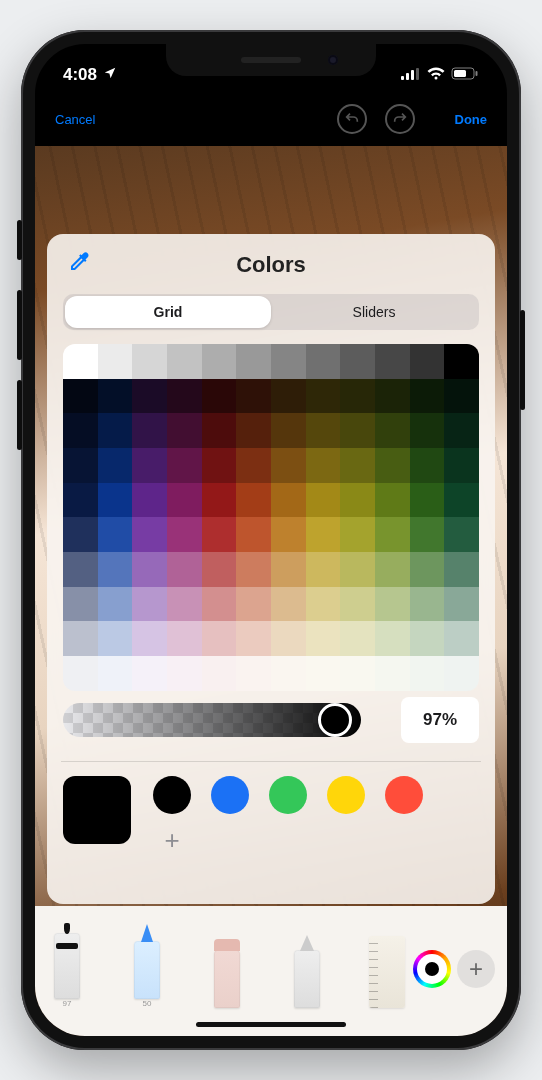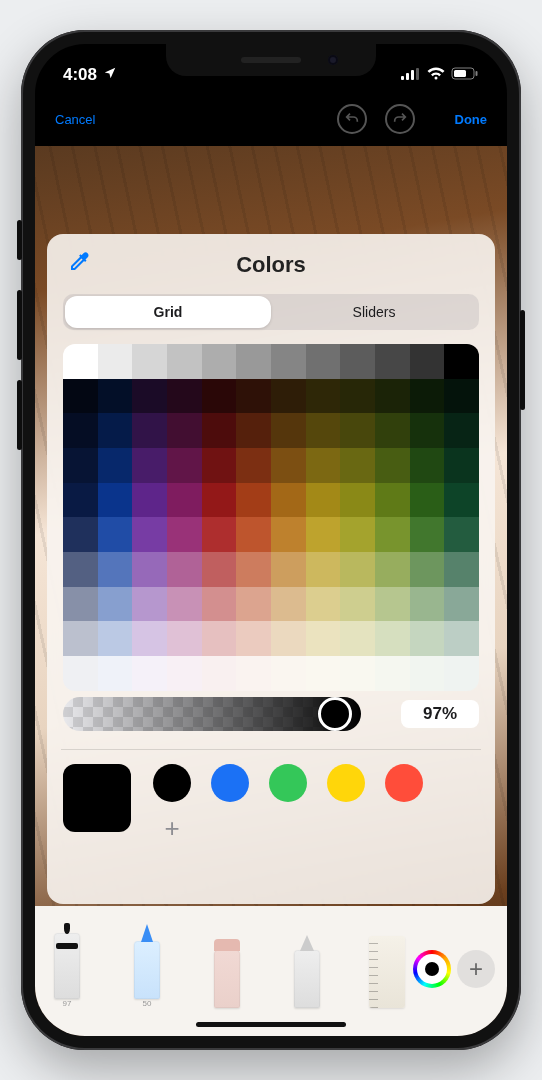--- a/index.html
+++ b/index.html
@@ -137,21 +137,21 @@
       linear-gradient(45deg, #cfcfd2 25%, transparent 25%, transparent 75%, #cfcfd2 75%),
       linear-gradient(45deg, #cfcfd2 25%, #e9e9ec 25%, #e9e9ec 75%, #cfcfd2 75%);
     background-position: 0 0, 0 0, 10px 10px;
     background-size: 100% 100%, 20px 20px, 20px 20px;
   }
   .slider-knob {
     position:absolute; top:0; height:34px; width:34px; border-radius:50%;
     background:#000; border:3px solid #fff; box-shadow:0 0 0 1px rgba(0,0,0,.2);
   }
   .opacity-field {
-    width:78px; height:28px; border-radius:8px; background:#fff;
+    width:78px; height:46px; border-radius:8px; background:#fff;
     display:flex; align-items:center; justify-content:center;
     font-size:17px; font-weight:600; color:#1c1c1e;margin-left:26px;
   }
   
   .divider { height:1px; background:rgba(0,0,0,.12); margin:18px -2px 14px; }
   
   .swatch-row { display:flex; align-items:flex-start; gap:16px; }
   .big-swatch { width:68px; height:68px; border-radius:12px; background:#000; }
   .small-swatches { flex:1; display:flex; flex-direction:column; gap:8px; }
   .small-row { display:flex; gap:20px; align-items:center; justify-content:flex-start; padding-left:6px;}

